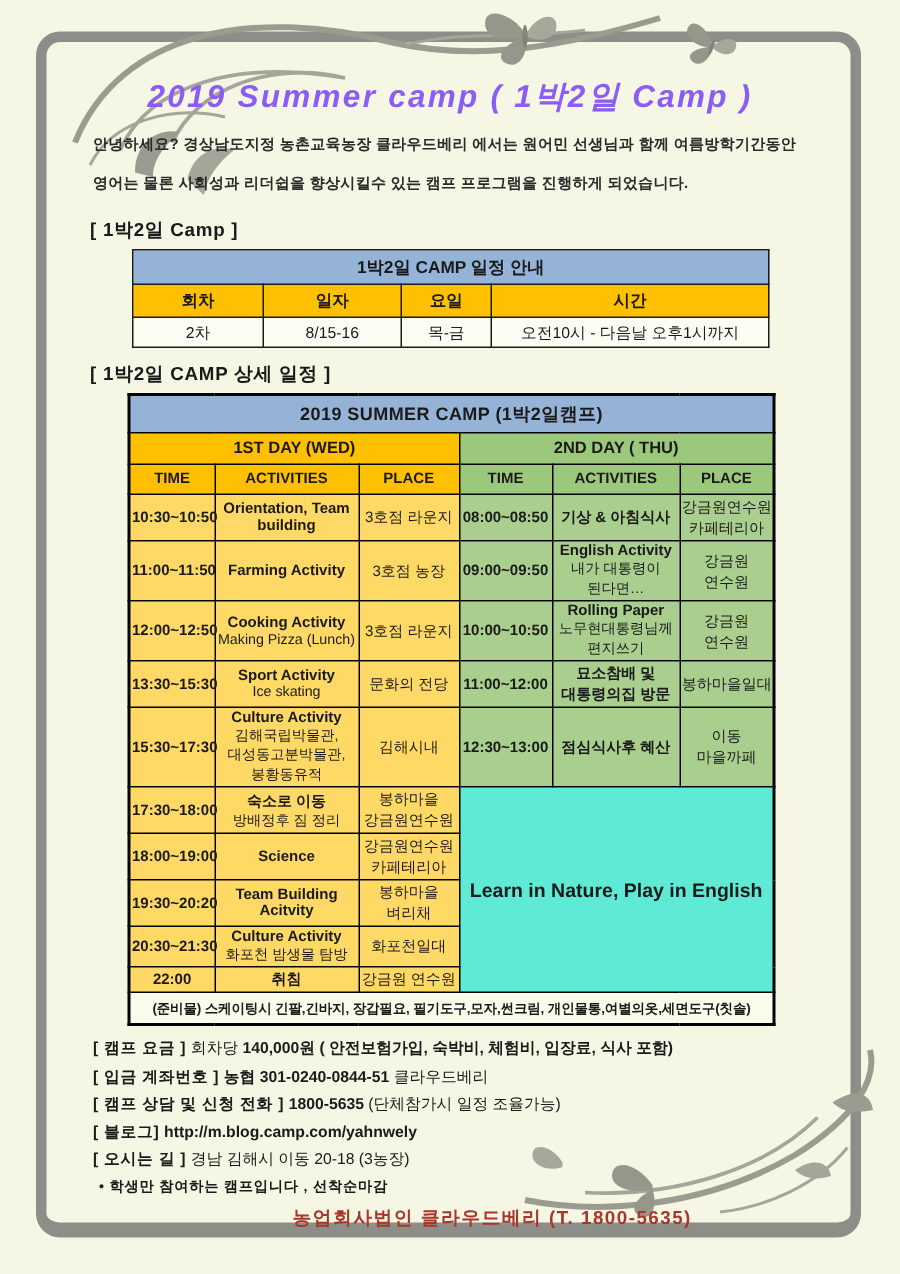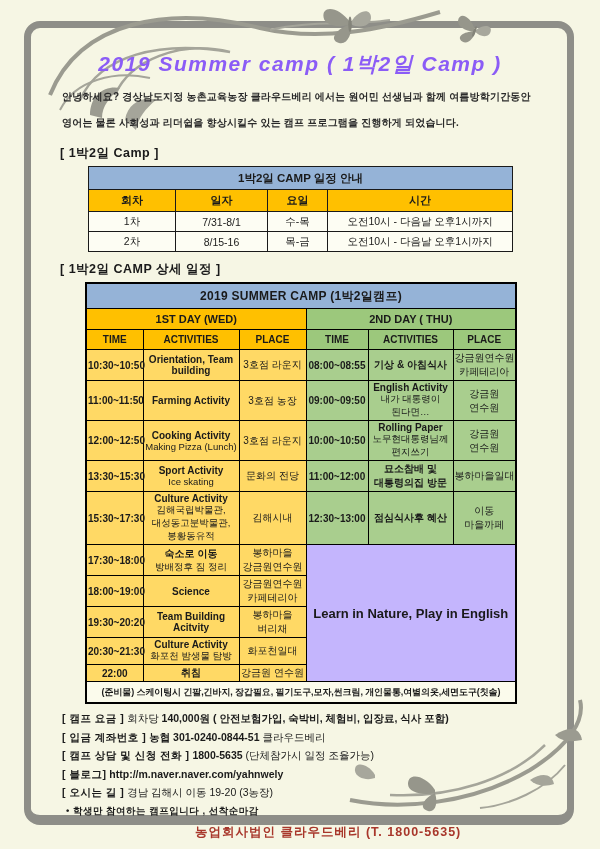--- a/index.html
+++ b/index.html
@@ -37,21 +37,21 @@
   .sched-title{background:#95b3d7;font-size:12px;font-weight:bold;height:22px;letter-spacing:.3px;}
   .d1h{background:#ffc000;font-size:11px;height:18px;}
   .d2h{background:#9cc87c;font-size:11px;height:18px;margin-left:20px;}
   .d1c{background:#ffc000;font-size:10px;height:17px;}
   .d2c{background:#9cc87c;font-size:10px;height:17px;}
   .y{background:#ffd965;}
   .g{background:#a9ce8e;}
   .tm{font-weight:bold;white-space:nowrap;}
   .act{font-weight:bold;}
   .sub{font-weight:normal;font-size:9.5px;}
-  .merged{background:#c4b5fd;font-size:13px;font-weight:bold;}
+  .merged{background:#5eead4;font-size:13px;font-weight:bold;}
   .supplies{background:#fbfbec;font-weight:bold;font-size:9px;white-space:nowrap;height:18px;letter-spacing:-.1px;margin-top:12px;}
   
   .flist{margin:8px 0 0 62px;}
   .fline{font-size:10.5px;margin-bottom:4.5px;white-space:nowrap;}
   .flabel{font-weight:bold;letter-spacing:.5px;}
   .fstrong{font-weight:bold;}
   .notice{margin:1px 0 0 66px;font-size:9.5px;font-weight:bold;letter-spacing:.5px;}
   .company{margin:6px 0 0 195px;font-size:12.5px;font-weight:bold;color:#a8372b;letter-spacing:1px;white-space:nowrap;}
 </style>
 </head>
@@ -110,26 +110,20 @@
         </tr>
       <tr id="info-head">
           <th class="hd">회차</th>
           <th class="hd">일자</th>
           <th class="hd">요일</th>
           <th class="hd">시간</th>
         </tr>
     </thead>
     <tbody id="info-body">
         <tr>
-          <td>1차</td>
-          <td>7/31-8/1</td>
-          <td>수-목</td>
-          <td>오전10시 - 다음날 오후1시까지</td>
-        </tr>
-        <tr>
           <td>2차</td>
           <td>8/15-16</td>
           <td>목-금</td>
           <td>오전10시 - 다음날 오후1시까지</td>
         </tr>
       </tbody>
   </table>
 
   <div class="sec-head">[ 1박2일 CAMP 상세 일정 ]</div>
 
@@ -159,21 +153,21 @@
           <th class="d2c">PLACE</th>
         </tr>
     </thead>
     <tbody id="sched-body">
         <tr>
           <td class="y tm">10:30~10:50</td>
           <td class="y">
             <div class="act">Orientation, Team building</div>
           </td>
           <td class="y">3호점 라운지</td>
-          <td class="g tm">08:00~08:55</td>
+          <td class="g tm">08:00~08:50</td>
           <td class="g">
             <div class="act">기상 &amp; 아침식사</div>
           </td>
           <td class="g">강금원연수원 카페테리아</td>
         </tr>
         <tr>
           <td class="y tm">11:00~11:50</td>
           <td class="y">
             <div class="act">Farming Activity</div>
           </td>
@@ -268,18 +262,18 @@
       <tr>
           <td colspan="6" class="supplies">(준비물) 스케이팅시 긴팔,긴바지, 장갑필요, 필기도구,모자,썬크림, 개인물통,여별의옷,세면도구(칫솔)</td>
         </tr>
     </tfoot>
   </table>
 
   <div class="flist" id="footer-list">
       <div class="fline"><span class="flabel">[ 캠프 요금 ]</span><span> 회차당 </span><span class="fstrong">140,000원 ( 안전보험가입, 숙박비, 체험비, 입장료, 식사 포함)</span></div>
       <div class="fline"><span class="flabel">[ 입금 계좌번호 ]</span><span>  </span><span class="fstrong">농협 301-0240-0844-51</span><span> 클라우드베리</span></div>
       <div class="fline"><span class="flabel">[ 캠프 상담 및 신청 전화 ]</span><span> </span><span class="fstrong">1800-5635</span><span>  (단체참가시 일정 조율가능)</span></div>
-      <div class="fline"><span class="flabel">[ 블로그]</span><span>   </span><span class="fstrong">http://m.naver.naver.com/yahnwely</span></div>
-      <div class="fline"><span class="flabel">[ 오시는 길 ]</span><span> </span><span>경남 김해시 이동 19-20 (3농장)</span></div>
+      <div class="fline"><span class="flabel">[ 블로그]</span><span>   </span><span class="fstrong">http://m.blog.camp.com/yahnwely</span></div>
+      <div class="fline"><span class="flabel">[ 오시는 길 ]</span><span> </span><span>경남 김해시 이동 20-18 (3농장)</span></div>
     </div>
   <div class="notice">• 학생만 참여하는 캠프입니다 , 선착순마감</div>
   <div class="company">농업회사법인 클라우드베리   (T.   1800-5635)</div>
 </div>
 
 </body></html>

